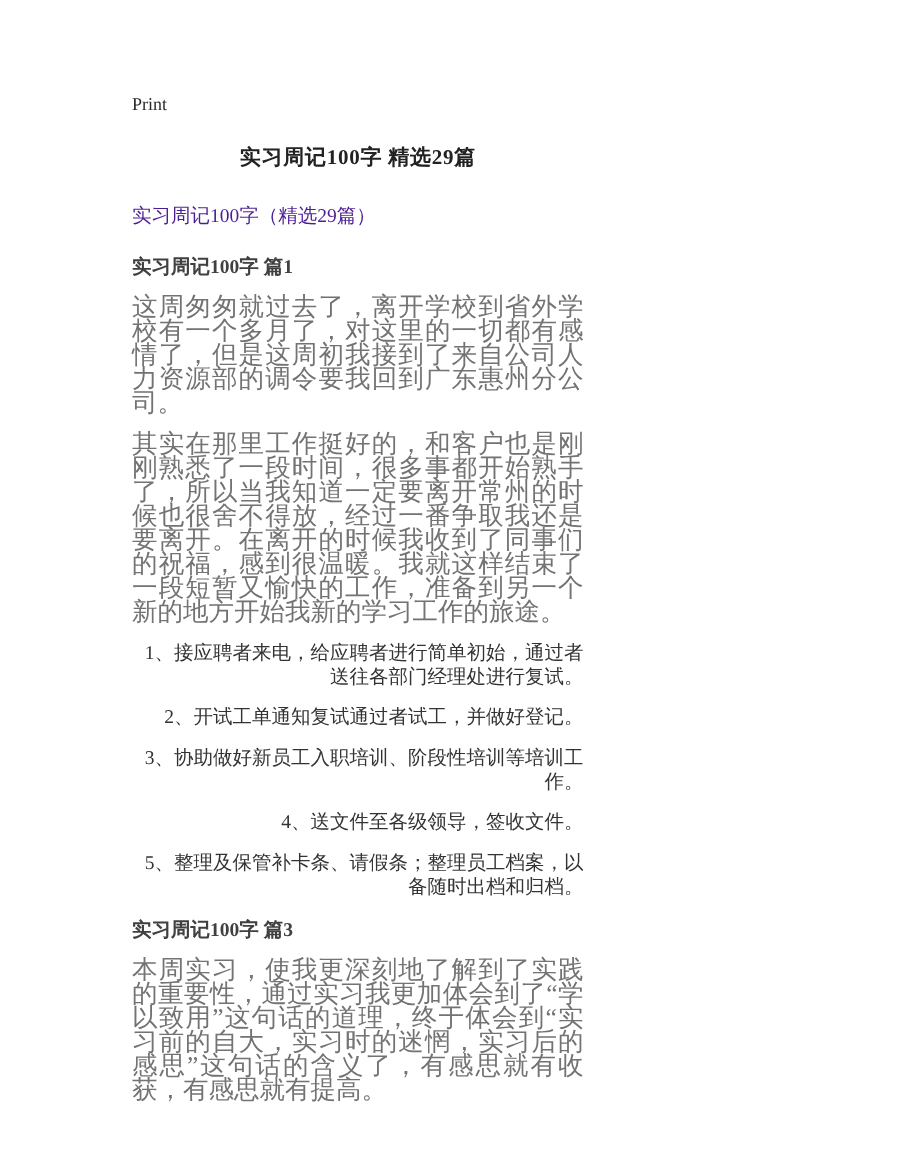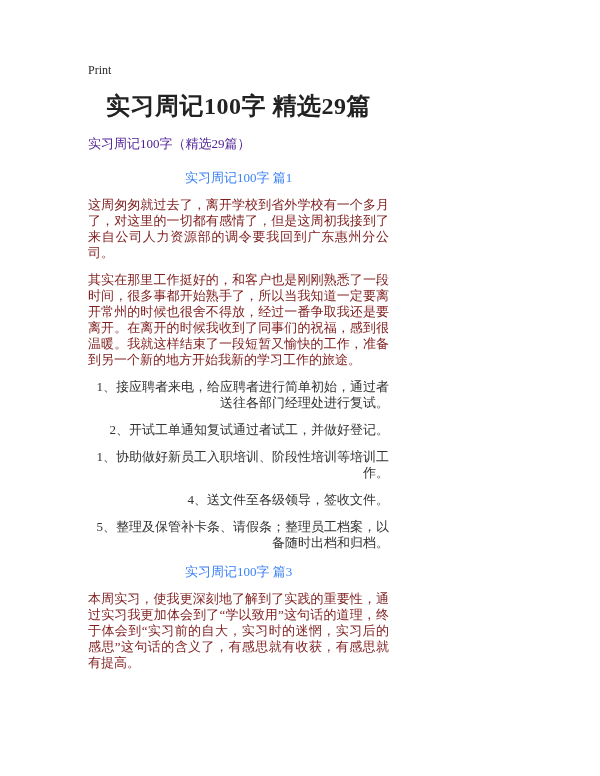--- a/index.html
+++ b/index.html
@@ -23,46 +23,45 @@
   }
   .print-link {
     font-size: 12px;
     line-height: 14px;
     color: #2b2b2b;
     display: inline-block;
     cursor: pointer;
   }
   .doc-title {
     margin: 16px 0 16px 0;
-    font-size: 24px;
+    font-size: 14px;
     line-height: 24px;
     font-weight: bold;
     color: #222222;
     text-align: center;
     letter-spacing: 0.5px;
   }
   .doc-subtitle {
     margin: 18px 0;
     font-size: 13px;
     line-height: 16px;
     color: #4c1d95;
   }
   .sec-heading {
     margin: 13px 0 11px 0;
     font-size: 13px;
     line-height: 16px;
-    font-weight: normal;
-    color: #3b82f6;
-    text-align: center;
+    font-weight: bold;
+    color: #404040;
   }
   .para {
     margin: 11px 0;
-    font-size: 13px;
+    font-size: 17px;
     line-height: 16px;
-    color: #7f1d1d;
+    color: #737373;
     text-align: justify;
   }
   .list-para {
     margin: 11px 0;
     font-size: 13px;
     line-height: 16px;
     color: #333333;
     text-align: right;
   }
 </style>
@@ -78,21 +77,21 @@
   <p class="doc-subtitle">实习周记100字（精选29篇）</p>
 
   
   <h3 class="sec-heading">实习周记100字 篇1</h3>
   <p class="para">这周匆匆就过去了，离开学校到省外学校有一个多月了，对这里的一切都有感情了，但是这周初我接到了来自公司人力资源部的调令要我回到广东惠州分公司。</p>
   <p class="para">其实在那里工作挺好的，和客户也是刚刚熟悉了一段时间，很多事都开始熟手了，所以当我知道一定要离开常州的时候也很舍不得放，经过一番争取我还是要离开。在离开的时候我收到了同事们的祝福，感到很温暖。我就这样结束了一段短暂又愉快的工作，准备到另一个新的地方开始我新的学习工作的旅途。</p>
 
   
   <p class="list-para">1、接应聘者来电，给应聘者进行简单初始，通过者送往各部门经理处进行复试。</p>
   <p class="list-para">2、开试工单通知复试通过者试工，并做好登记。</p>
-  <p class="list-para">1、协助做好新员工入职培训、阶段性培训等培训工作。</p>
+  <p class="list-para">3、协助做好新员工入职培训、阶段性培训等培训工作。</p>
   <p class="list-para">4、送文件至各级领导，签收文件。</p>
   <p class="list-para">5、整理及保管补卡条、请假条；整理员工档案，以备随时出档和归档。</p>
 
   
   <h3 class="sec-heading">实习周记100字 篇3</h3>
   <p class="para">本周实习，使我更深刻地了解到了实践的重要性，通过实习我更加体会到了“学以致用”这句话的道理，终于体会到“实习前的自大，实习时的迷惘，实习后的感思”这句话的含义了，有感思就有收获，有感思就有提高。</p>
 
 </div>
 
 </body></html>

